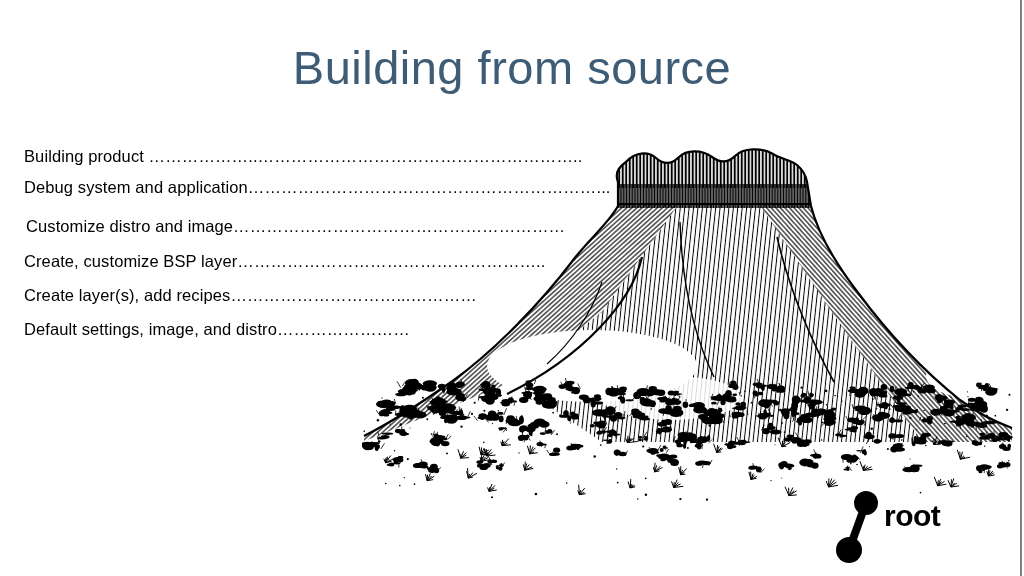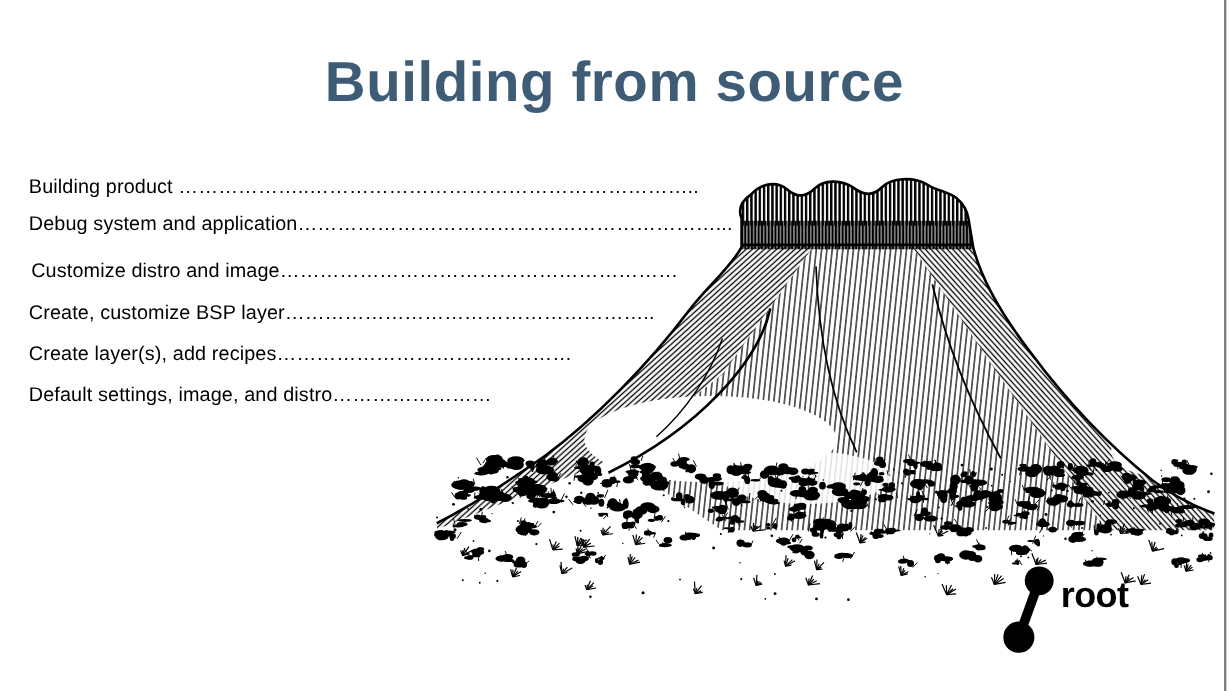--- a/index.html
+++ b/index.html
@@ -2,39 +2,39 @@
 <html style="--title-color: #3e5c76; --ink: #000000; --border: #808080; --bg: #ffffff;"><head>
 <meta charset="utf-8">
 <style>
   html,body{margin:0;padding:0;background:#fff;}
   .slide{
     position:relative;width:1024px;height:576px;background:var(--bg,#fff);
     overflow:hidden;font-family:"Liberation Sans","DejaVu Sans",sans-serif;
   }
   .page-title{
     position:absolute;left:0;right:0;top:40px;margin:0;
-    text-align:center;font-size:47px;font-weight:700;
+    text-align:center;font-size:47px;font-weight:400;
     color:var(--title-color,#3e5c76);letter-spacing:0.5px;
   }
   .ladder-row{
     position:absolute;left:24px;white-space:nowrap;
     font-size:16.5px;color:var(--ink,#000);letter-spacing:0.1px;
   }
   .row-0{top:147px;}
   .row-1{top:178px;}
   .row-2{top:217px;left:26px;}
   .row-3{top:252px;}
   .row-4{top:286px;}
   .row-5{top:320px;}
   .caption{
     position:absolute;left:33px;top:463px;font-size:20px;color:var(--ink,#000);
   }
   .butte-svg{position:absolute;left:362px;top:142px;}
   .logo{
-    position:absolute;left:836px;top:467px;display:flex;align-items:flex-start;justify-content:space-between;
+    position:absolute;left:836px;top:486px;display:flex;align-items:flex-start;justify-content:space-between;
   }
   .logo-icon{display:block;margin-top:2px;}
   .logo-text{
     margin-left:2px;margin-top:16px;font-weight:700;font-size:30px;line-height:27px;
     color:var(--ink,#000);letter-spacing:-0.5px;
   }
   .slide-right-border{
     position:absolute;left:1020px;top:0;width:2px;height:576px;
     background:var(--border,#808080);
   }

